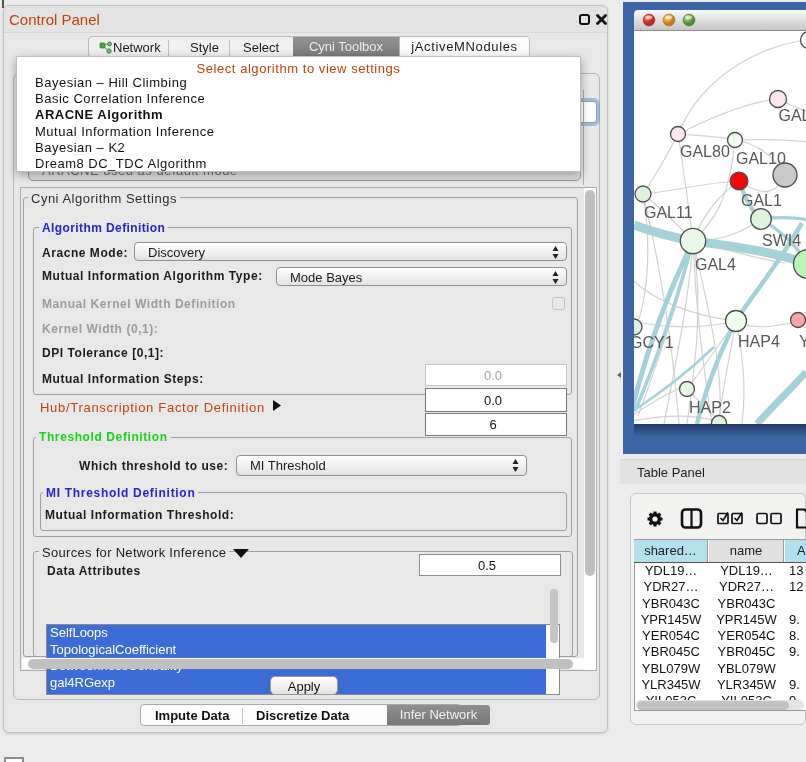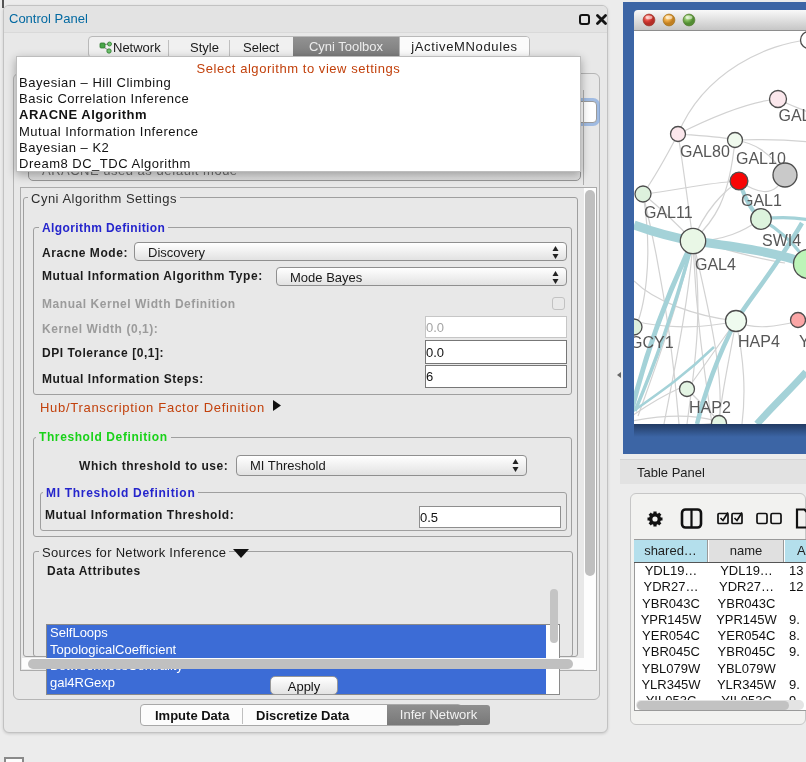--- a/index.html
+++ b/index.html
@@ -2,21 +2,21 @@
 <html><head>
 <meta charset="utf-8">
 <style>
 * { margin:0; padding:0; box-sizing:border-box; }
 html,body { width:806px; height:762px; overflow:hidden; }
 body { background:#ececec; font-family:"Liberation Sans", sans-serif; position:relative; }
 .abs { position:absolute; }
 
 #cpwin { left:3px; top:5px; width:605px; height:728px; background:#e8e8e8;
   border:1px solid #c2c2c2; border-radius:6px; box-shadow:0 1px 3px rgba(0,0,0,0.15); }
-#cptitle { left:9px; top:11px; font-size:13px; color:#0369a1; }
+#cptitle { left:9px; top:11px; font-size:15px; color:#c2410c; }
 #btnfloat { left:579px; top:14px; width:11px; height:11px; border:2px solid #111; border-radius:3px; }
 #btnclose { left:596px; top:14px; }
 
 #tabstrip { left:88px; top:36px; width:442px; height:22px; background:#f0f0f0;
   border:1px solid #b9b9b9; border-radius:4px; }
 .tabsep { position:absolute; top:3px; width:1px; height:16px; background:#bfbfbf; }
 .tablab { position:absolute; top:3px; font-size:13px; color:#1a1a1a; }
 #tabcyni { left:204px; top:0; width:106px; height:20px; background:linear-gradient(#929292,#7b7b7b);
   color:#ececec; text-align:center; line-height:20px; font-size:13px; }
 #tabjact { left:310px; top:0; width:130px; height:20px; background:#fbfbfb; border-left:1px solid #b9b9b9;
@@ -31,21 +31,21 @@
 
 #viewport { left:20px; top:187px; width:577px; height:484px; border:1px solid #ababab; background:#e8e8e8; }
 .group { position:absolute; border:1px solid #9f9f9f; border-radius:3px; }
 .glabel { position:absolute; background:#e8e8e8; padding:0 3px; font-size:12px; }
 .blab { font-weight:bold; font-size:12px; color:#1c1c1c; position:absolute; letter-spacing:0.55px; }
 .glab { font-weight:bold; font-size:12px; color:#9b9b9b; position:absolute; letter-spacing:0.55px; }
 .combo { position:absolute; border:1px solid #8f8f8f; border-radius:4px;
   background:linear-gradient(#ffffff,#e2e2e2); font-size:13px; color:#1a1a1a; }
 .combo .ct { position:absolute; left:13px; top:2px; }
 .stepper { position:absolute; right:7px; top:3px; width:7px; height:13px; }
-.field { position:absolute; background:#fff; font-size:13px; text-align:left; }
+.field { position:absolute; background:#fff; font-size:13px; text-align:center;margin-top:48px; }
 
 #vsb { left:584px; top:188px; width:12px; height:482px; background:#fdfdfd; }
 #vsbthumb { left:584.5px; top:190px; width:10px; height:386px; background:#bfbfbf; border-radius:5px; }
 #hsb { left:22px; top:658px; width:562px; height:11px; background:#fdfdfd; }
 #hsbthumb { left:28px; top:658.5px; width:545px; height:10px; background:#c0c0c0; border-radius:5px; }
 
 #attrlist { left:46px; top:585px; width:514px; height:71px; background:#fff; border:1px solid #8a8a8a;margin-top:39px; }
 #attrlist .li { position:relative; color:#fff; font-size:13px; padding-left:3px; height:16.7px; line-height:16.7px; }
 #bluebg { position:absolute; left:0; top:0; width:499px; height:69px; background:#3c6cd6; }
 #listthumb { left:550px; top:589px; width:8px; height:54px; background:#c4c4c4; border-radius:4px; }
@@ -53,21 +53,21 @@
 #applybtn { left:270px; top:676px; width:68px; height:19px; border:1px solid #989898; border-radius:5px;
   background:linear-gradient(#ffffff,#e3e3e3); text-align:center; line-height:19px; font-size:13px; color:#111; }
 #btabs { left:140px; top:704px; width:322px; height:22px; background:#fcfcfc; border:1px solid #a8a8a8; border-radius:4px; }
 .btlab { position:absolute; top:3px; font-size:13px; font-weight:bold; color:#111; }
 #btinfer { left:218px; top:0; width:103px; height:20px; border-radius:0 3px 3px 0;
   background:linear-gradient(#8f8f8f,#787878); color:#f2f2f2; text-align:center; line-height:20px; font-size:13px;margin-left:28px; }
 
 #popup { left:16px; top:56px; width:565px; height:116px; background:#fff; border:1px solid #bdbdbd;
   box-shadow:0 3px 9px rgba(0,0,0,0.32); z-index:50; }
 #popup .hdr { text-align:center; color:#c2410c; font-size:13px; padding-top:4px; height:18px; letter-spacing:0.55px; }
-#popup .it { font-size:13px; color:#121212; height:16.2px; line-height:16.2px; padding-left:2px; letter-spacing:0.5px; }
+#popup .it { font-size:13px; color:#121212; height:16.2px; line-height:16.2px; padding-left:18px; letter-spacing:0.5px; }
 
 #netframe { left:623px; top:2px; width:183px; height:452px; background:#3c65a5; }
 #nettitle { left:634px; top:10px; width:172px; height:21px; border-top-left-radius:4px;
   background:linear-gradient(#f9f9f9,#c6c6c6); border-bottom:1px solid #8e8e8e; }
 #netcanvas { left:634px; top:31px; width:172px; height:393px; background:#fff; }
 
 #tpbar { left:620px; top:459px; width:186px; height:25px; background:#e2e2e2; border-top:1px solid #d5d5d5; }
 #tptitle { left:637px; top:465px; font-size:13px; color:#1e1e1e; }
 #tpbox { left:630px; top:493px; width:176px; height:232px; background:#f2f2f0;
   border:1px solid #c6c6c6; border-radius:6px; }

